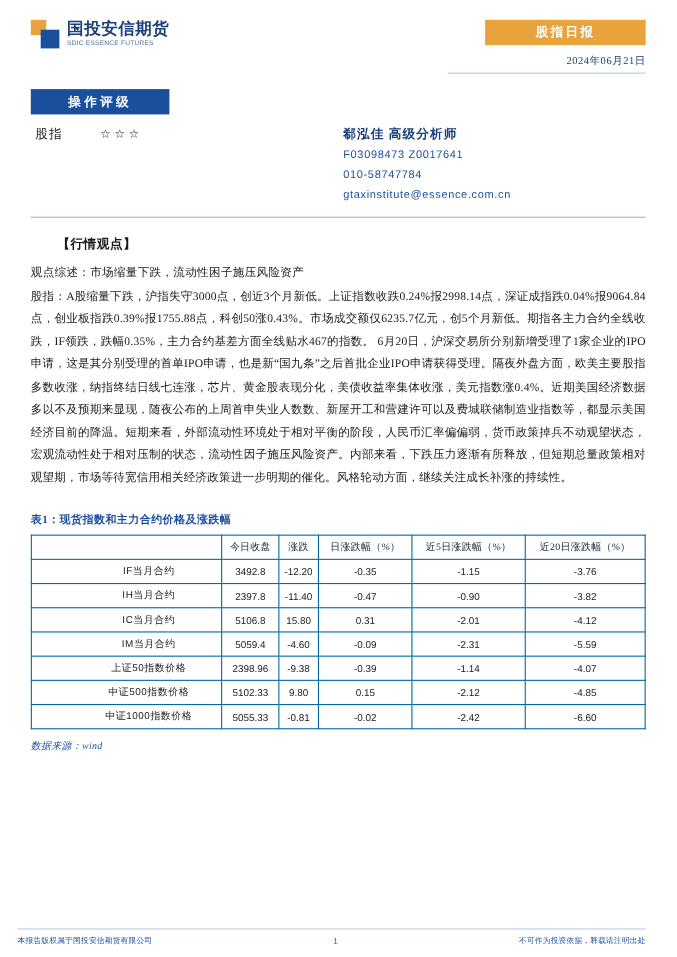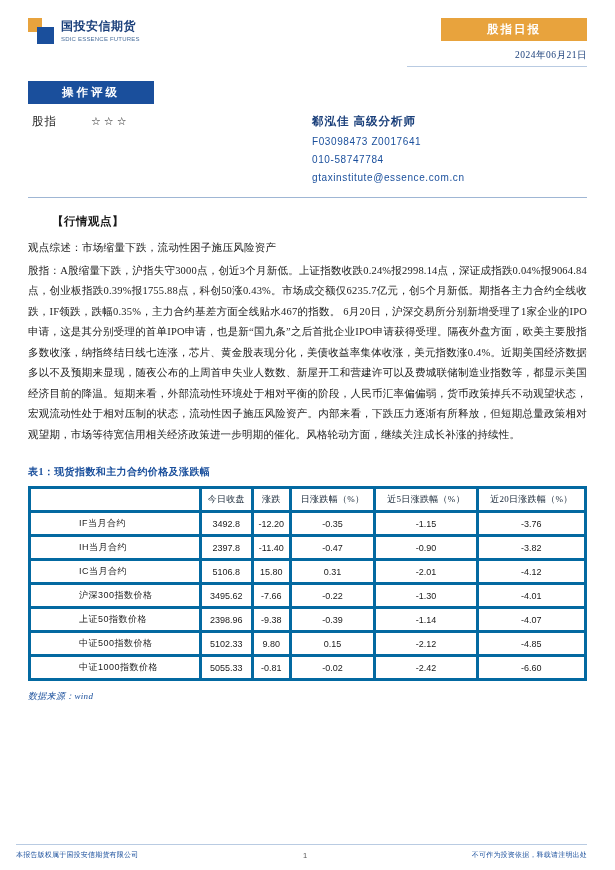--- a/index.html
+++ b/index.html
@@ -47,21 +47,21 @@
     background: #e8a33d;
   }
   .logo-mark .sq2 {
     position: absolute;
     left: 9px; top: 9px;
     width: 17px; height: 17px;
     background: #1a4f9c;
   }
   .logo-text-cn {
     font-family: "Liberation Serif", serif;
-    font-size: 12px;
+    font-size: 15px;
     font-weight: bold;
     color: #1a3f7a;
     letter-spacing: 0.5px;
     line-height: 1.1;
   }
   .logo-text-en {
     font-family: "Liberation Sans", sans-serif;
     font-size: 6px;
     color: #4a6f9c;
     letter-spacing: 0.2px;
@@ -173,34 +173,34 @@
     margin-top: 20px;
     letter-spacing: 0.4px;
   }
   table {
     border-collapse: collapse;
     width: 100%;
     margin-top: 7px;
     font-size: 9px;
   }
   th, td {
-    border: 3px solid #0369a1;
+    border: 1px solid #0369a1;
     height: 19px;
     text-align: center;
     font-family: "Liberation Serif", serif;
   }
   thead th {
     font-weight: normal;
     font-size: 9px;
     color: #123; 
     background: #ffffff;
     letter-spacing: 0.3px;
   }
   tbody td:first-child {
-    text-align: left;
+    text-align: center;
     padding-right: 8px;
     letter-spacing: 0.5px;
     padding-left: 48px;
   }
   tbody td {
     font-family: "Liberation Sans", sans-serif;
     font-size: 9px;
   }
   .src-note {
     font-size: 9px;
@@ -311,26 +311,26 @@
       </tr>
       <tr>
         <td>IC当月合约</td>
         <td>5106.8</td>
         <td>15.80</td>
         <td>0.31</td>
         <td>-2.01</td>
         <td>-4.12</td>
       </tr>
       <tr>
-        <td>沪深300指数价格</td>
-        <td>3495.62</td>
-        <td>-7.66</td>
-        <td>-0.22</td>
-        <td>-1.30</td>
-        <td>-4.01</td>
+        <td>IM当月合约</td>
+        <td>5059.4</td>
+        <td>-4.60</td>
+        <td>-0.09</td>
+        <td>-2.31</td>
+        <td>-5.59</td>
       </tr>
       <tr>
         <td>上证50指数价格</td>
         <td>2398.96</td>
         <td>-9.38</td>
         <td>-0.39</td>
         <td>-1.14</td>
         <td>-4.07</td>
       </tr>
       <tr>

